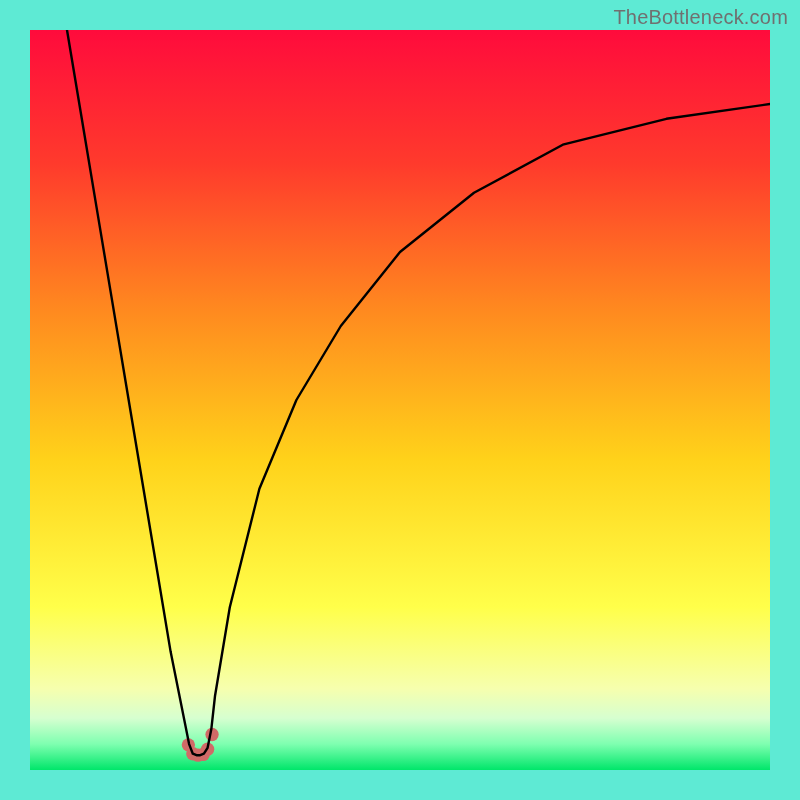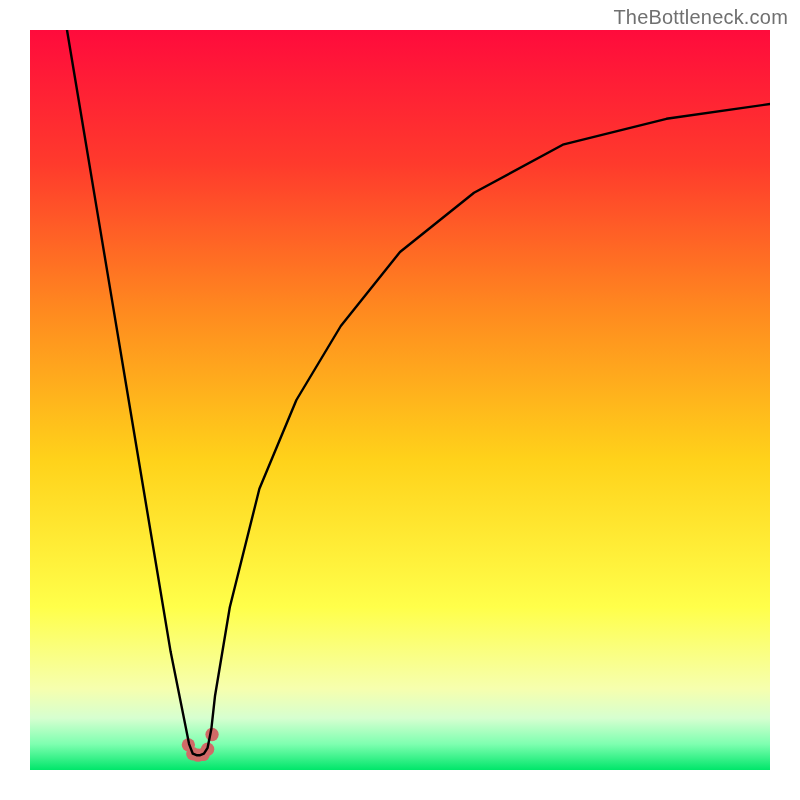--- a/index.html
+++ b/index.html
@@ -10,21 +10,21 @@
     overflow: hidden;
     background: #000;
     font-family: Arial, Helvetica, sans-serif;
   }
   .frame {
     position: absolute;
     left: 0;
     top: 0;
     width: 800px;
     height: 800px;
-    background: #ffffff;
+    background: #5eead4;
   }
   .plot-area {
     position: absolute;
     left: 30px;
     top: 30px;
     width: 740px;
     height: 740px;
   }
   .watermark {
     position: absolute;

